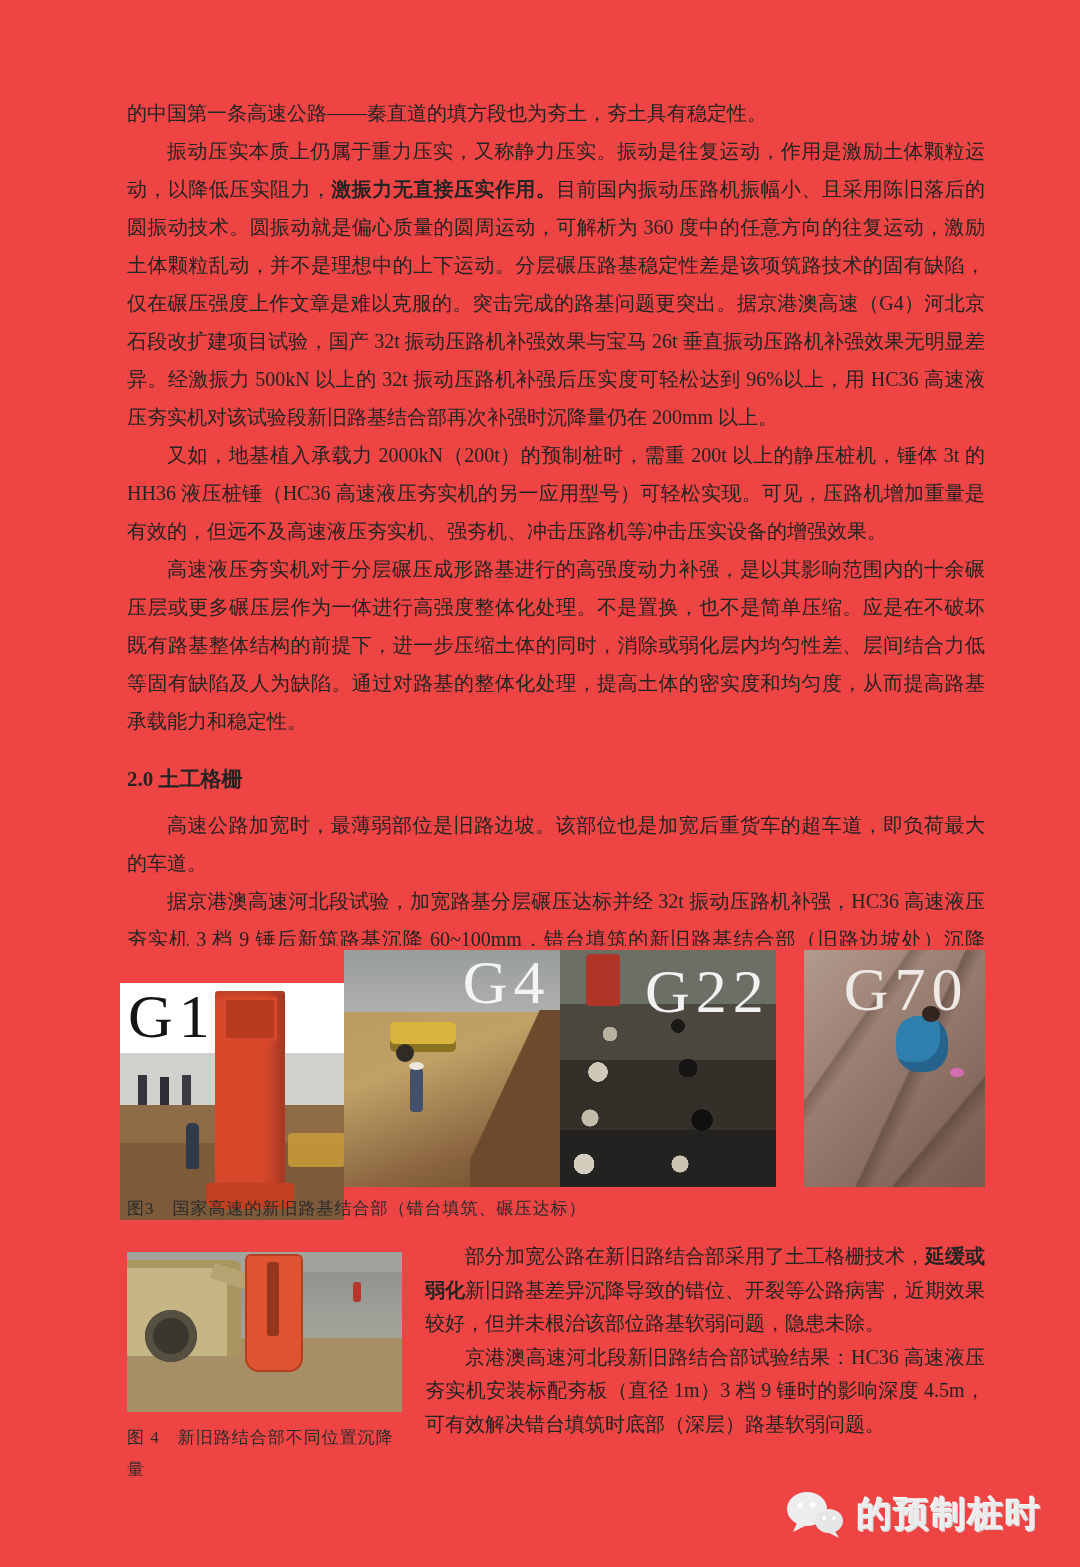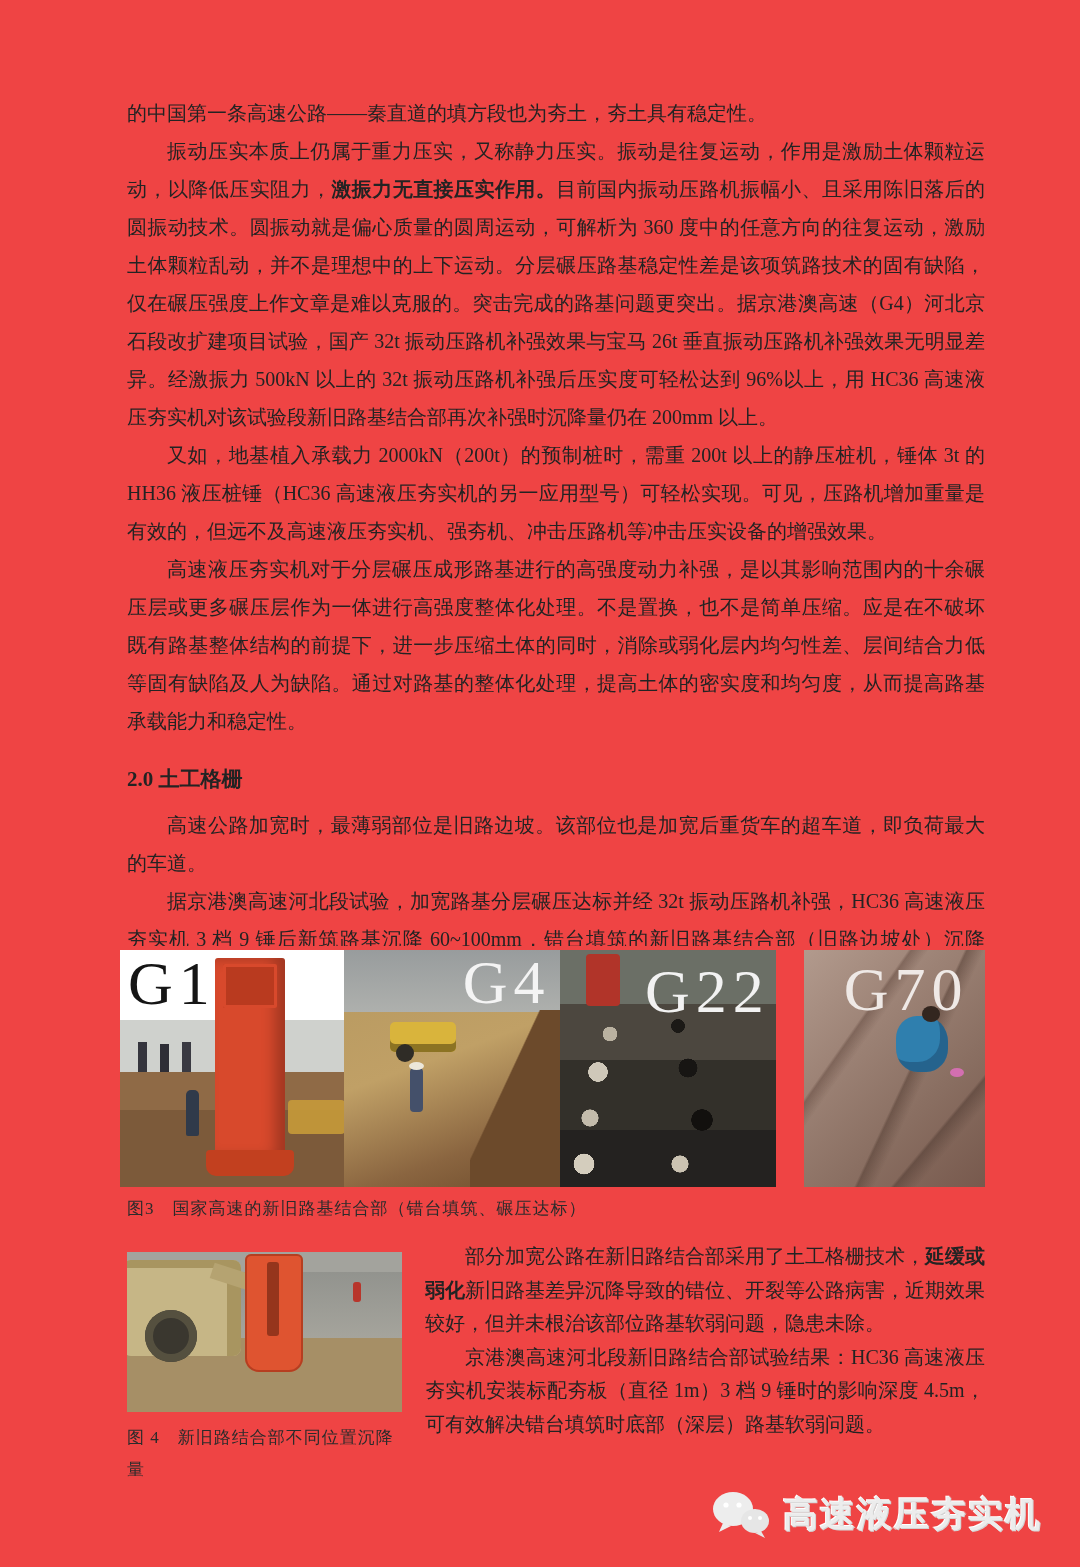--- a/index.html
+++ b/index.html
@@ -21,21 +21,21 @@
   
   .figure-strip{
     position:absolute;left:120px;top:950px;width:865px;height:237px;display:flex;
   }
   .panel{position:relative;height:237px;overflow:hidden;}
   .panel .fig-label{
     position:absolute;z-index:5;font-family:"Liberation Serif","DejaVu Serif",serif;
     font-size:62px;line-height:62px;letter-spacing:6px;
   }
   
-  .panel-g1{width:225px;background:linear-gradient(180deg,#ffffff 0 70px,#cfd1cd 70px 122px,#8f6a46 122px 160px,#7c5a3a 160px 100%);}
+  .panel-g1{width:225px;background:linear-gradient(180deg,#ffffff 0 70px,#cfd1cd 70px 122px,#8f6a46 122px 160px,#7c5a3a 160px 100%);margin-top:33px;}
   .panel-g1 .fig-label{color:#151515;top:2px;left:8px;}
   .g1-tower{position:absolute;left:95px;top:8px;width:70px;height:200px;background:#d8492c;border-radius:3px;box-shadow:inset -10px 0 14px rgba(0,0,0,.25);}
   .g1-tower-cab{position:absolute;left:8px;top:6px;width:54px;height:44px;background:#b93a1f;border-radius:2px;box-shadow:inset 0 0 0 3px #d8492c;}
   .g1-tower-base{position:absolute;left:86px;top:200px;width:88px;height:26px;background:#c2401f;border-radius:4px 4px 10px 10px;}
   .g1-person{position:absolute;left:66px;top:140px;width:13px;height:46px;background:#303a4a;border-radius:5px 5px 2px 2px;}
   .g1-crowd{position:absolute;left:18px;top:92px;width:64px;height:30px;
     background:
       linear-gradient(#35353d,#35353d) 0 0/9px 30px no-repeat,
       linear-gradient(#2e2e36,#2e2e36) 22px 2px/9px 28px no-repeat,
       linear-gradient(#3a3a42,#3a3a42) 44px 0/9px 30px no-repeat;}
@@ -178,16 +178,16 @@
         <ellipse cx="24" cy="21" rx="20" ry="17" fill="#ededed"></ellipse>
         <circle cx="17" cy="17" r="2.6" fill="#ffffff"></circle>
         <circle cx="30" cy="17" r="2.6" fill="#ffffff"></circle>
         <path d="M14 35 L10 44 L22 38 Z" fill="#ededed"></path>
         <ellipse cx="46" cy="33" rx="14" ry="12" fill="#e6e6e6"></ellipse>
         <circle cx="41" cy="30" r="2" fill="#ffffff"></circle>
         <circle cx="51" cy="30" r="2" fill="#ffffff"></circle>
         <path d="M52 43 L56 50 L46 45 Z" fill="#e6e6e6"></path>
       </svg>
     </span>
-    <span class="wm-text">高速液压夯实机</span>
+    <span class="wm-text">的预制桩时</span>
   </div>
 
 </div>
 
 </body></html>

